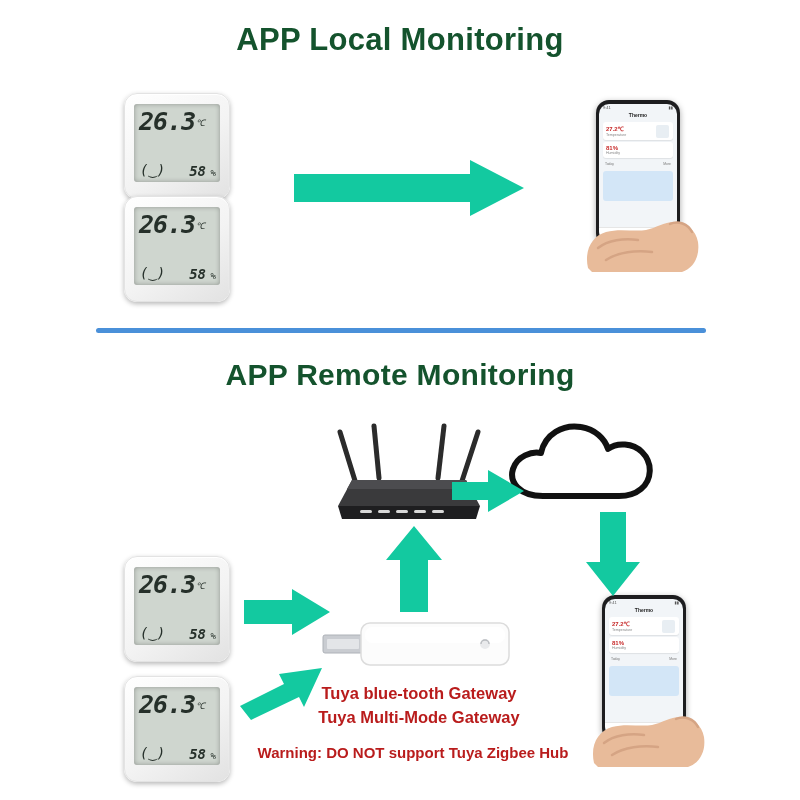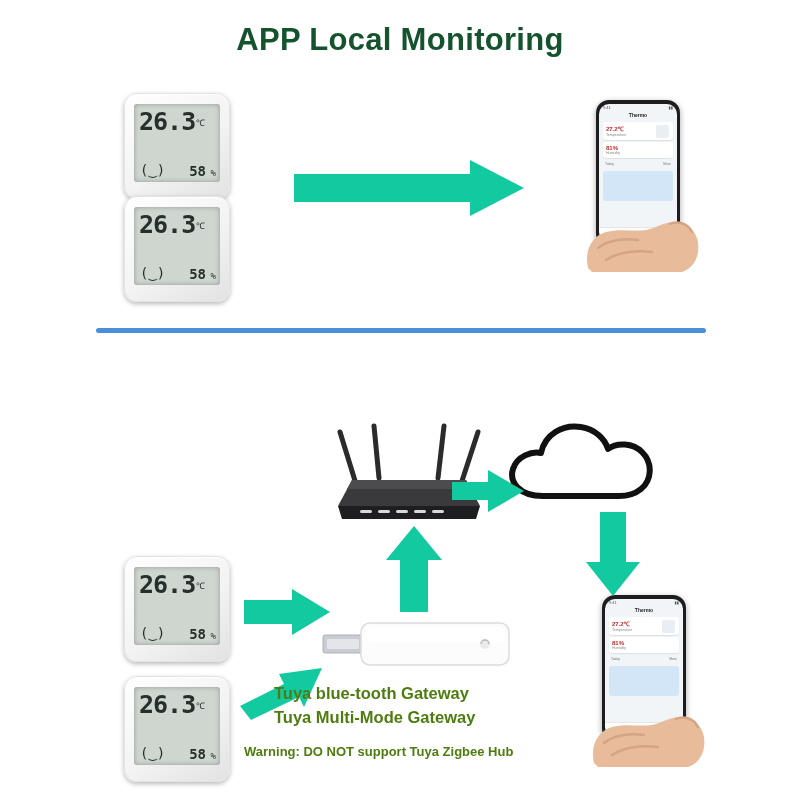--- a/index.html
+++ b/index.html
@@ -55,20 +55,21 @@
   .sensor .lcd {
     position: absolute;
     left: 9px;
     top: 10px;
     right: 9px;
     bottom: 16px;
     background: #cfd6cf;
     border-radius: 3px;
     box-shadow: inset 0 0 5px rgba(0,0,0,.30);
     overflow: hidden;
+    font-style: italic;
   }
   .sensor .temp {
     position: absolute;
     left: 5px;
     top: 3px;
     font-family: "DejaVu Sans Mono", monospace;
     font-size: 25px;
     font-weight: bold;
     color: #26302a;
     letter-spacing: -1px;
@@ -218,39 +219,40 @@
 
   
   #cloud { position: absolute; left: 505px; top: 418px; width: 165px; height: 85px; }
 
   
   #gateway { position: absolute; left: 317px; top: 613px; width: 200px; height: 62px; }
 
   
   .caption {
     position: absolute;
+    text-align: center;
     font-weight: bold;
-    color: #4d7c0f;
+    color: #b91c1c;
     font-family: "Liberation Sans", sans-serif;
-    margin-left: 18px;
   }
   #gw-line1 { left: 256px; top: 684px; width: 326px; font-size: 16.5px; }
   #gw-line2 { left: 256px; top: 708px; width: 326px; font-size: 16.5px; }
-  #warn-line1 { left: 226px; top: 744px; width: 386px; font-size: 13px; }
+  #warn-line1 { left: 220px; top: 744px; width: 386px; font-size: 15px; }
   #warn-line2 { left: 226px; top: 765px; width: 386px; font-size: 15px; }
 </style>
 </head>
 <body>
 
 <div class="stage">
 
   <div class="title" id="title-top">APP Local  Monitoring</div>
 
   <div class="divider"></div>
 
+  <div class="title" id="title-bottom">APP Remote Monitoring</div>
 
   <div class="sensor" id="sensor-1">
     <div class="lcd">
       <span class="temp">26.3</span>
       <span class="tunit">℃</span>
       <span class="face">(‿)</span>
       <span class="hum">58</span>
       <span class="hunit">%</span>
     </div>
   </div>

